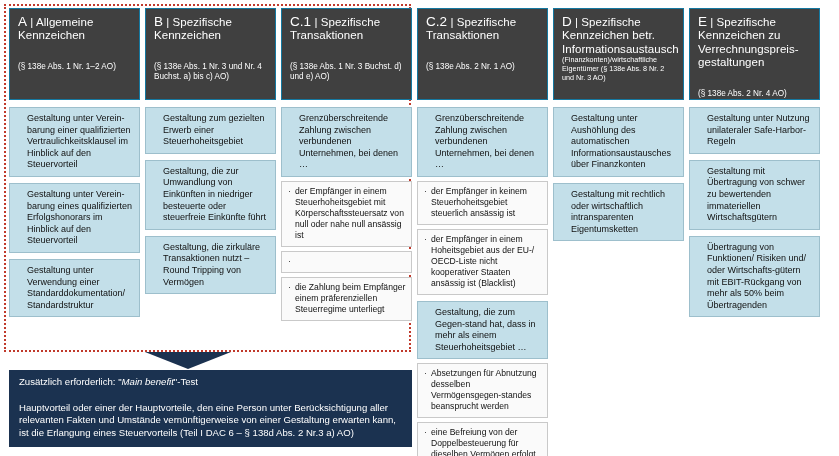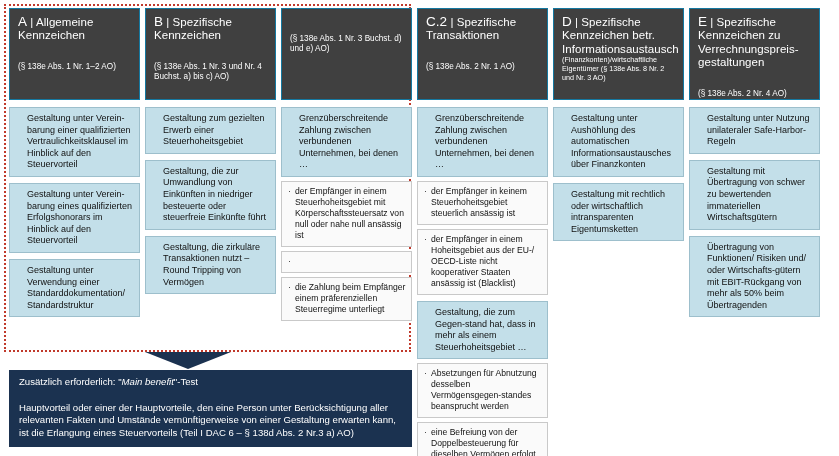--- a/index.html
+++ b/index.html
@@ -158,20 +158,25 @@
         </div>
         <div class="h-sub">(§ 138e Abs. 1 Nr. 3 und Nr. 4 Buchst. a) bis c) AO)</div>
       </div>
       <div class="card first">Gestaltung zum gezielten Erwerb einer Steuerhoheitsgebiet</div>
       <div class="card">Gestaltung, die zur Umwandlung von Einkünften in niedriger besteuerte oder steuerfreie Einkünfte führt</div>
       <div class="card">Gestaltung, die zirkuläre Transaktionen nutzt – Round Tripping von Vermögen</div>
     </div>
 
     <div class="col">
       <div class="head">
+        <div class="h-title">
+          <span class="letter">C.1</span>
+          <span> | </span>
+          <span>Spezifische Transaktionen</span>
+        </div>
         <div class="h-sub">(§ 138e Abs. 1 Nr. 3 Buchst. d) und e) AO)</div>
       </div>
       <div class="card first">Grenzüberschreitende Zahlung zwischen verbundenen Unternehmen, bei denen …</div>
       <div class="bcard">
         <span class="dot">·</span>
         <span class="btxt">der Empfänger in einem Steuerhoheitsgebiet mit Körperschaftssteuersatz von null oder nahe null ansässig ist</span>
       </div>
       <div class="bcard">
         <span class="dot">·</span>
       </div>

